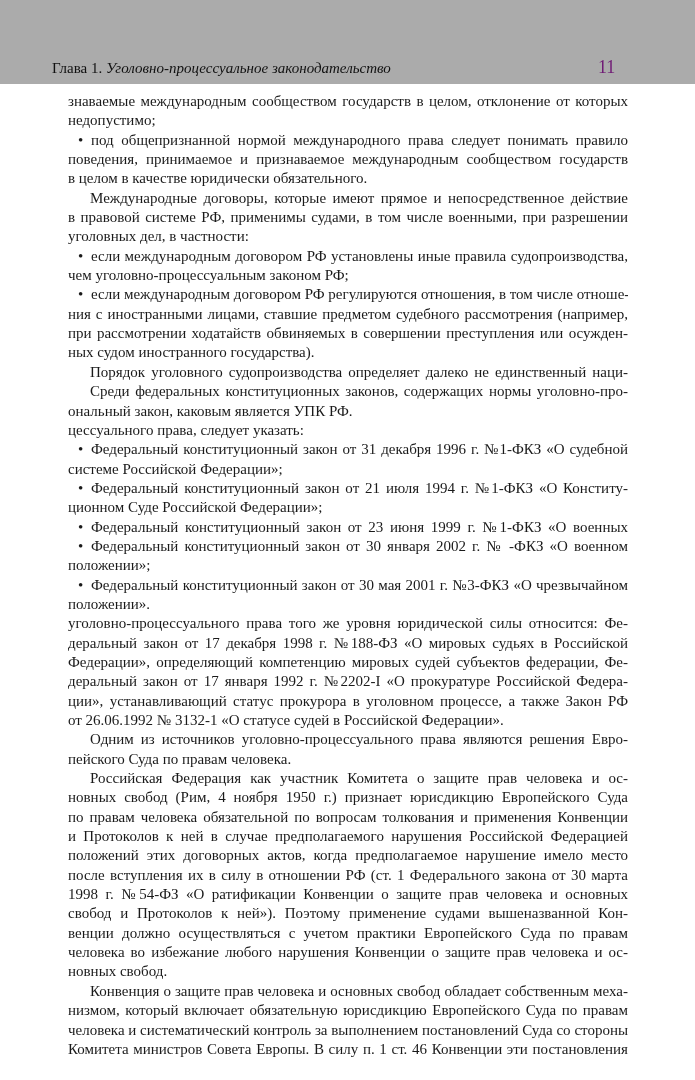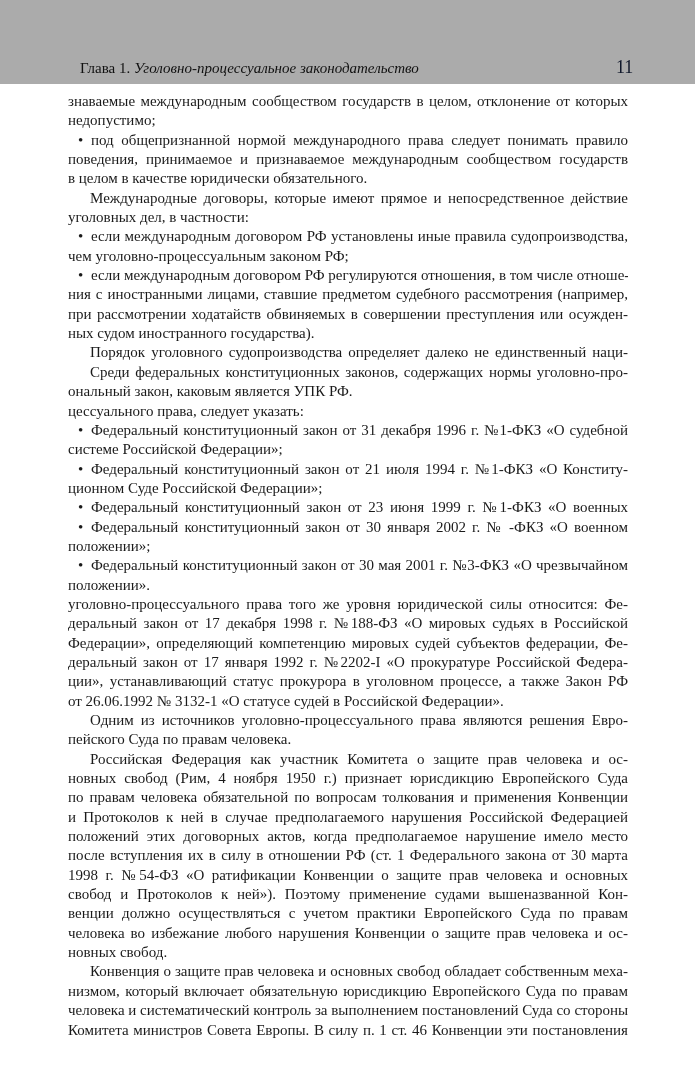--- a/index.html
+++ b/index.html
@@ -1,22 +1,22 @@
 <!DOCTYPE html>
 <html><head>
 <meta charset="utf-8">
 <style>
   html, body { margin: 0; padding: 0; background: #ffffff; }
   body { width: 695px; height: 1080px; position: relative; overflow: hidden;
          font-family: "Liberation Serif", "DejaVu Serif", serif; color: #1a1a1a; }
   .header { position: absolute; left: 0; top: 0; width: 695px; height: 84px; background: #ababab; }
-  .header-title { position: absolute; left: 80px; top: 60px; font-size: 15px; color: #111; white-space: nowrap; }
+  .header-title { position: absolute; left: 52px; top: 60px; font-size: 15px; color: #111; white-space: nowrap; }
   .header-title .chap { font-style: normal; }
   .header-title .subj { font-style: italic; }
-  .page-num { position: absolute; left: 616px; top: 57px; font-size: 18px; color: #0f172a; }
+  .page-num { position: absolute; left: 598px; top: 57px; font-size: 18px; color: #701a75; }
   .body-text { position: absolute; left: 68px; top: 92px; width: 560px; }
   .line { height: 19.35px; line-height: 19.35px; font-size: 15px; white-space: nowrap;
           text-align: justify; text-align-last: justify; overflow: hidden; }
   .line.last { text-align-last: left; }
   .line.indent { padding-left: 22px; }
   .line.bullet { padding-left: 10px; }
   .line.bullet .dot { display: inline-block; width: 13px; }
 </style>
 </head>
 <body>
@@ -28,20 +28,21 @@
   <div class="page-num">11</div>
 </div>
 
 <div class="body-text" id="body-text">
     <div class="line"><span>знаваемые международным сообществом государств в целом, отклонение от которых</span></div>
     <div class="line last"><span>недопустимо;</span></div>
     <div class="line bullet"><span class="dot">•</span><span>под общепризнанной нормой международного права следует понимать правило</span></div>
     <div class="line"><span>поведения, принимаемое и признаваемое международным сообществом государств</span></div>
     <div class="line last"><span>в целом в качестве юридически обязательного.</span></div>
     <div class="line indent"><span>Международные договоры, которые имеют прямое и непосредственное действие</span></div>
+    <div class="line"><span>в правовой системе РФ, применимы судами, в том числе военными, при разрешении</span></div>
     <div class="line last"><span>уголовных дел, в частности:</span></div>
     <div class="line bullet"><span class="dot">•</span><span>если международным договором РФ установлены иные правила судопроизводства,</span></div>
     <div class="line last"><span>чем уголовно-процессуальным законом РФ;</span></div>
     <div class="line bullet"><span class="dot">•</span><span>если международным договором РФ регулируются отношения, в том числе отноше-</span></div>
     <div class="line"><span>ния с иностранными лицами, ставшие предметом судебного рассмотрения (например,</span></div>
     <div class="line"><span>при рассмотрении ходатайств обвиняемых в совершении преступления или осужден-</span></div>
     <div class="line last"><span>ных судом иностранного государства).</span></div>
     <div class="line indent"><span>Порядок уголовного судопроизводства определяет далеко не единственный наци-</span></div>
     <div class="line indent"><span>Среди федеральных конституционных законов, содержащих нормы уголовно-про-</span></div>
     <div class="line last"><span>ональный закон, каковым является УПК РФ.</span></div>

